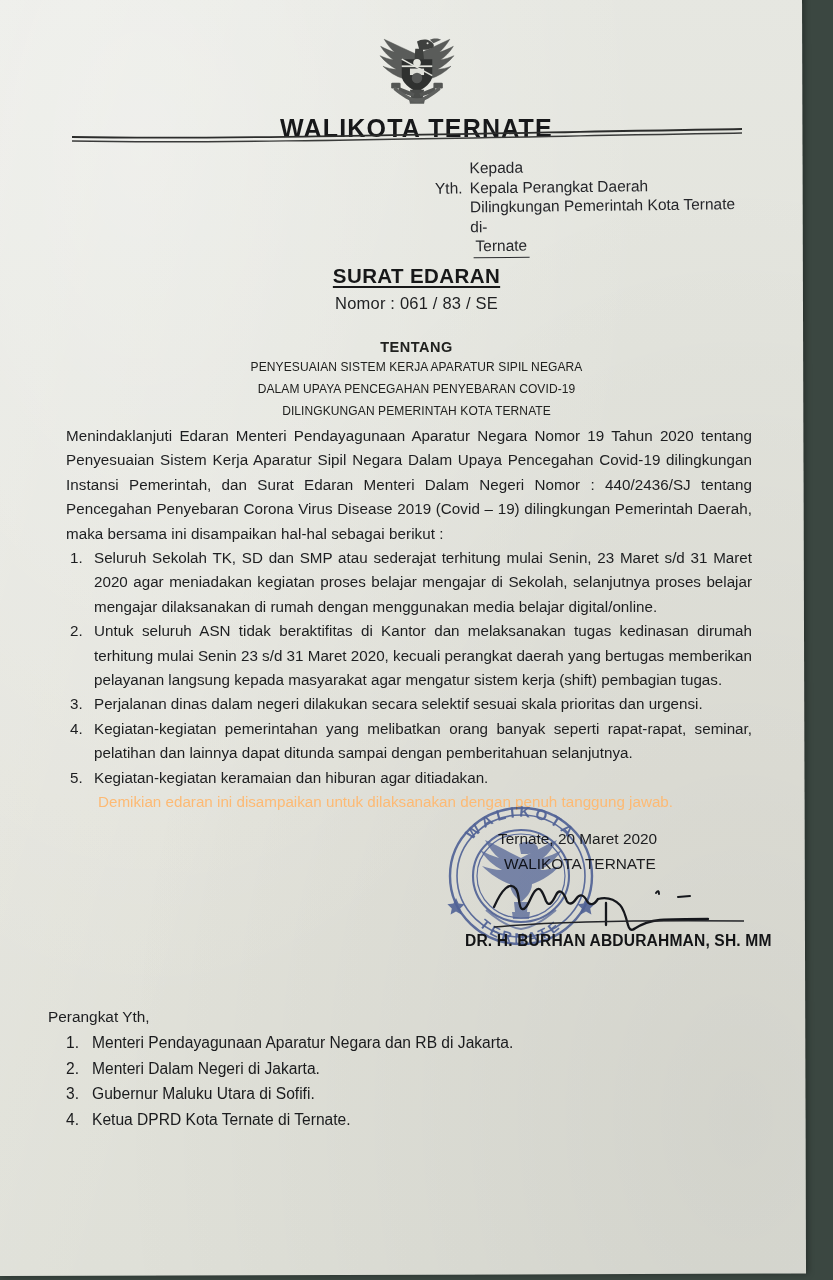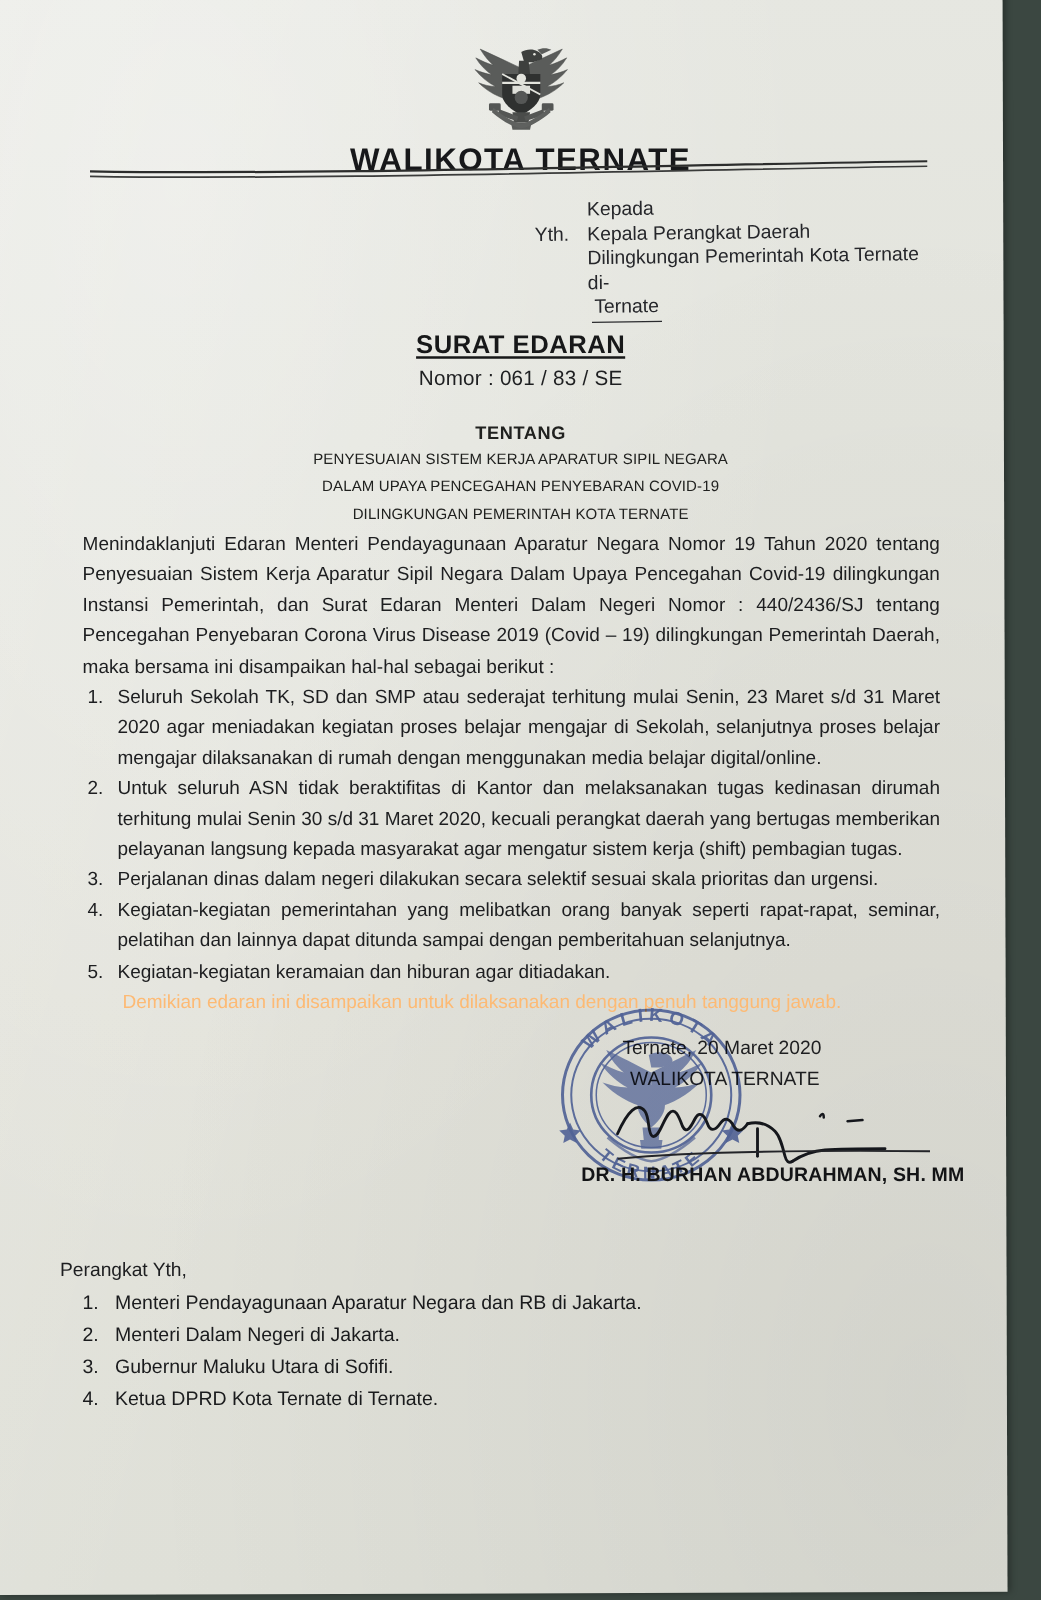--- a/index.html
+++ b/index.html
@@ -63,21 +63,21 @@
   }
   .rules { position:absolute; left:72px; top:128px; width:670px; height:16px; }
 
   
   .addressee {
     position:absolute; left:428px; top:157px;
     font-size: 15.5px; line-height: 19.5px; color:#25262a;
     transform: rotate(-0.7deg);
   }
   .addr-row { display:flex; }
-  .addr-yth { width:42px; flex:0 0 42px; }
+  .addr-yth { width:42px; flex:0 0 42px;text-align:center; }
   .addr-lines { }
   .addr-line { white-space: nowrap; }
   .addr-underline { display:inline-block; border-bottom:1.4px solid #2a2b2e; padding:0 2px 1px 2px; margin-left:45px; }
 
   
   .doc-title-block { position:absolute; left:0; top:264px; width:833px; text-align:center; }
   .doc-title {
     font-size: 20.5px; font-weight: 700; letter-spacing:.4px;
     text-decoration: underline; text-underline-offset: 3px; text-decoration-thickness: 1.8px;
     color:#171819;
@@ -215,21 +215,21 @@
     <div class="body-wrap">
       <div class="para">Menindaklanjuti Edaran Menteri Pendayagunaan Aparatur Negara Nomor 19 Tahun 2020 tentang Penyesuaian Sistem Kerja Aparatur Sipil Negara Dalam Upaya Pencegahan Covid-19 dilingkungan Instansi Pemerintah, dan Surat Edaran Menteri Dalam Negeri Nomor : 440/2436/SJ tentang Pencegahan Penyebaran Corona Virus Disease 2019 (Covid – 19) dilingkungan Pemerintah Daerah, maka bersama ini disampaikan hal-hal sebagai berikut :</div>
 
       <ol class="points">
         <li>
           <span class="num">1.</span>
           <span class="txt">Seluruh Sekolah TK, SD dan SMP atau sederajat terhitung mulai Senin, 23 Maret s/d 31 Maret 2020 agar meniadakan kegiatan proses belajar mengajar di Sekolah, selanjutnya proses belajar mengajar dilaksanakan di rumah dengan menggunakan media belajar digital/online.</span>
         </li>
         <li>
           <span class="num">2.</span>
-          <span class="txt">Untuk seluruh ASN tidak beraktifitas di Kantor dan melaksanakan tugas kedinasan dirumah terhitung mulai Senin 30 s/d 31 Maret 2020, kecuali perangkat daerah yang bertugas memberikan pelayanan langsung kepada masyarakat agar mengatur sistem kerja (shift) pembagian tugas.</span>
+          <span class="txt">Untuk seluruh ASN tidak beraktifitas di Kantor dan melaksanakan tugas kedinasan dirumah terhitung mulai Senin 23 s/d 31 Maret 2020, kecuali perangkat daerah yang bertugas memberikan pelayanan langsung kepada masyarakat agar mengatur sistem kerja (shift) pembagian tugas.</span>
         </li>
         <li>
           <span class="num">3.</span>
           <span class="txt">Perjalanan dinas dalam negeri dilakukan secara selektif sesuai skala prioritas dan urgensi.</span>
         </li>
         <li>
           <span class="num">4.</span>
           <span class="txt">Kegiatan-kegiatan pemerintahan yang melibatkan orang banyak seperti rapat-rapat, seminar, pelatihan dan lainnya dapat ditunda sampai dengan pemberitahuan selanjutnya.</span>
         </li>
         <li>

